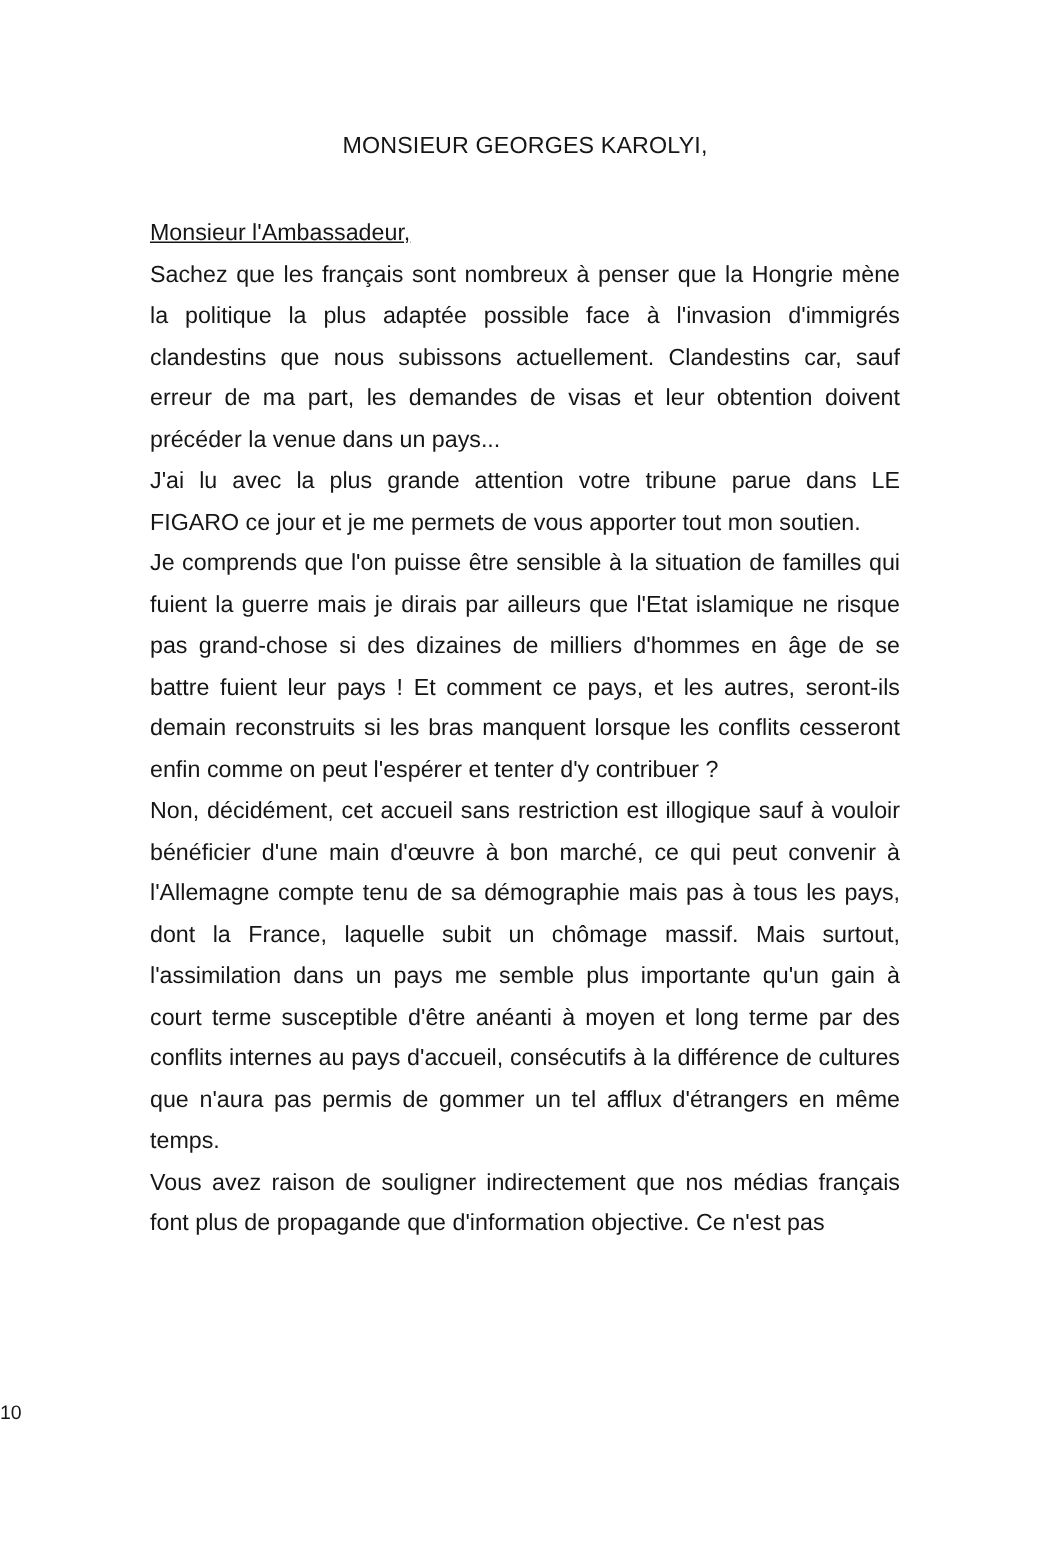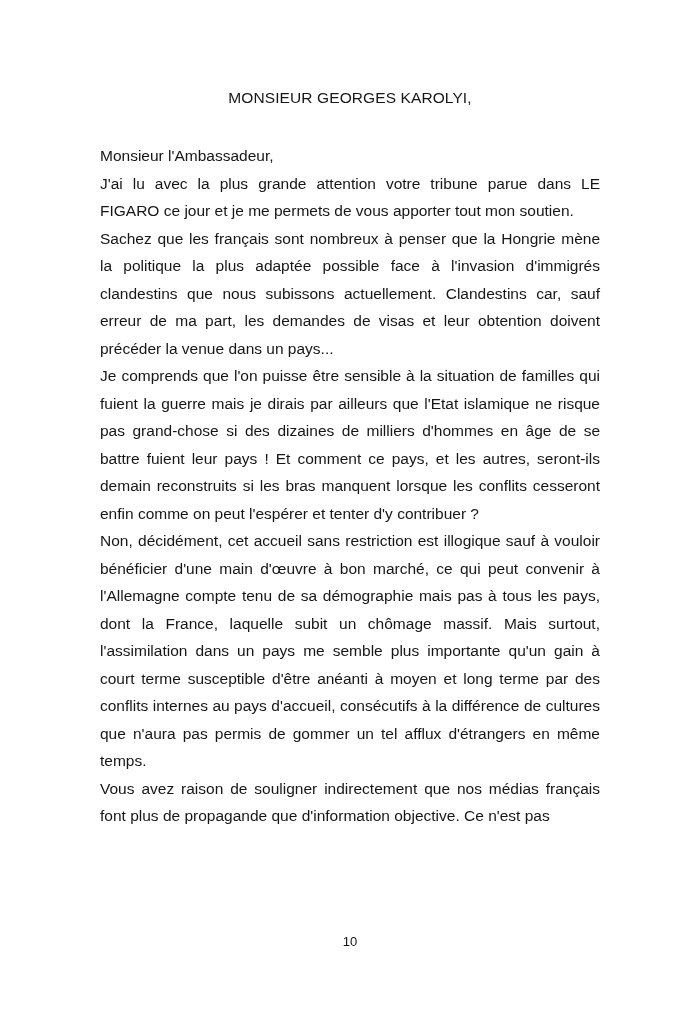--- a/index.html
+++ b/index.html
@@ -33,46 +33,46 @@
     font-size: 15.5px;
     line-height: 27.5px;
     margin-bottom: 27px;
   }
   .body-text p {
     text-align: justify;
     font-size: 15.5px;
     line-height: 27.5px;
     margin: 0;
   }
-  .salutation { text-align: left !important; }
+  .salutation { text-align: left !important; text-decoration: underline; }
   .page-number {
     position: absolute;
     top: 934px;
     left: 0;
     width: 100%;
-    text-align: center;
+    text-align: left;
     font-size: 13px;
     color: #161616;
   }
 </style>
 </head>
 <body>
 
 <div class="page">
   <div class="text-col">
 
     <div class="doc-title">
       <span class="title-line">MONSIEUR GEORGES KAROLYI,</span>
     </div>
 
 
     <div class="body-text">
       <p class="salutation">Monsieur l'Ambassadeur,</p>
+      <p>Sachez que les français sont nombreux à penser que la Hongrie mène la politique la plus adaptée possible face à l'invasion d'immigrés clandestins que nous subissons actuellement. Clandestins car, sauf erreur de ma part, les demandes de visas et leur obtention doivent précéder la venue dans un pays...</p>
       <p>J'ai lu avec la plus grande attention votre tribune parue dans LE FIGARO ce jour et je me permets de vous apporter tout mon soutien.</p>
-      <p>Sachez que les français sont nombreux à penser que la Hongrie mène la politique la plus adaptée possible face à l'invasion d'immigrés clandestins que nous subissons actuellement. Clandestins car, sauf erreur de ma part, les demandes de visas et leur obtention doivent précéder la venue dans un pays...</p>
       <p>Je comprends que l'on puisse être sensible à la situation de familles qui fuient la guerre mais je dirais par ailleurs que l'Etat islamique ne risque pas grand-chose si des dizaines de milliers d'hommes en âge de se battre fuient leur pays ! Et comment ce pays, et les autres, seront-ils demain reconstruits si les bras manquent lorsque les conflits cesseront enfin comme on peut l'espérer et tenter d'y contribuer ?</p>
       <p>Non, décidément, cet accueil sans restriction est illogique sauf à vouloir bénéficier d'une main d'œuvre à bon marché, ce qui peut convenir à l'Allemagne compte tenu de sa démographie mais pas à tous les pays, dont la France, laquelle subit un chômage massif. Mais surtout, l'assimilation dans un pays me semble plus importante qu'un gain à court terme susceptible d'être anéanti à moyen et long terme par des conflits internes au pays d'accueil, consécutifs à la différence de cultures que n'aura pas permis de gommer un tel afflux d'étrangers en même temps.</p>
       <p>Vous avez raison de souligner indirectement que nos médias français font plus de propagande que d'information objective. Ce n'est pas</p>
     </div>
 
   </div>
 
   <div class="page-number">10</div>
 </div>
 

